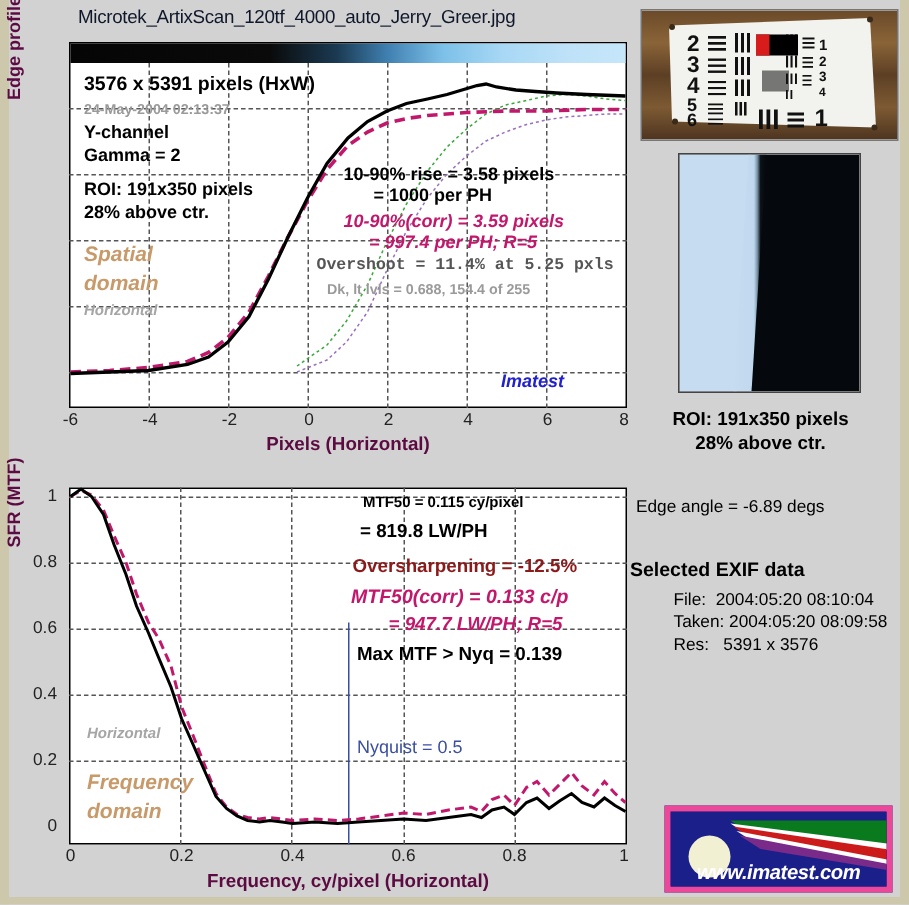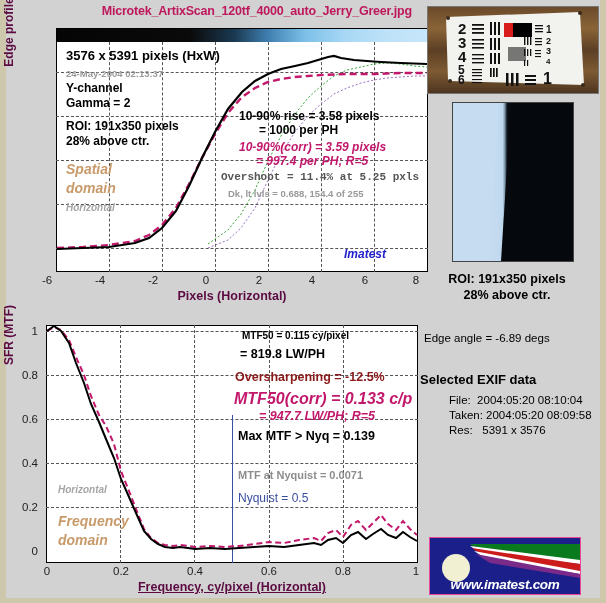--- a/index.html
+++ b/index.html
@@ -10,26 +10,26 @@
     position:relative;
   }
   .edge-strip{position:absolute;top:0;bottom:0;width:6px;background:#cdc7ab;}
   .edge-strip.left{left:0;}
   .edge-strip.right{right:0;background:#cdc7ab;}
   .edge-strip.bottom{left:0;right:0;top:auto;bottom:0;height:5px;width:auto;background:#cdc7ab;}
 
   
   #title{
     position:absolute;left:52px;top:4px;width:360px;
-    text-align:right;font-size:12.5px;font-weight:bold;color:#be185d;
+    text-align:left;font-size:12.5px;font-weight:normal;color:#0f172a;
     letter-spacing:-0.2px;
   }
 
   
-  #upper-plot{position:absolute;left:56px;top:28px;width:372px;height:244px;}
+  #upper-plot{position:absolute;left:46px;top:28px;width:372px;height:244px;}
   #upper-frame{position:absolute;inset:0;background:#fff;border:1px solid #000;box-sizing:border-box;}
   .gradbar{
     position:absolute;left:1px;top:1px;width:370px;height:13px;
     background:linear-gradient(to right,#050505 0%,#0a0a0a 36%,#1b3a52 48%,#3f7fb0 57%,#7cc0e8 67%,#a8d8f5 78%,#bfe2f8 90%,#c6e6fa 100%);
   }
   .gridv,.gridh{position:absolute;pointer-events:none;}
   .gridv{top:14px;bottom:0;border-left:1px dashed #555;}
   .gridh{left:0;right:0;border-top:1px dashed #555;}
 
   .ann{position:absolute;white-space:nowrap;}
@@ -60,33 +60,33 @@
   .gridv2{position:absolute;top:0;bottom:0;border-left:1px dashed #555;}
   .gridh2{position:absolute;left:0;right:0;border-top:1px dashed #555;}
   .nyq-line{position:absolute;top:0;bottom:0;border-left:1.5px solid #3b4fa0;}
   #ylab-lower{
     position:absolute;left:2px;top:395px;width:120px;
     transform:rotate(-90deg);transform-origin:left top;
     font-size:12px;font-weight:bold;color:#5b0b41;text-align:center;
   }
   #xlab-lower{
     position:absolute;left:46px;top:580px;width:372px;text-align:center;
-    font-size:12.5px;font-weight:bold;color:#5b0b41;text-decoration:underline;
+    font-size:12.5px;font-weight:bold;color:#5b0b41;
   }
   .ytick-l{position:absolute;left:8px;width:30px;text-align:right;font-size:11.5px;color:#222;transform:translateY(-50%);}
   .xtick-l{position:absolute;top:565px;font-size:11.5px;color:#222;transform:translateX(-50%);}
 
   
   #thumb1{position:absolute;left:427px;top:6px;width:172px;height:88px;border:1px solid #777;box-sizing:border-box;overflow:hidden;}
   #thumb2{position:absolute;left:452px;top:102px;width:122px;height:160px;border:1px solid #444;box-sizing:border-box;overflow:hidden;}
   .roi-cap{position:absolute;width:190px;left:412px;text-align:center;font-size:12.5px;font-weight:bold;color:#000;}
   #edge-angle{position:absolute;left:424px;top:332px;font-size:11.5px;color:#000;}
   #exif-head{position:absolute;left:420px;top:372px;font-size:13px;font-weight:bold;color:#000;}
   .exif-row{position:absolute;left:420px;font-size:11.5px;color:#000;white-space:pre;padding-left:29px;}
-  #logo{position:absolute;left:429px;top:537px;width:152px;height:58px;border:1px solid #ec4899;box-sizing:border-box;overflow:hidden;background:#1b1f8a;}
+  #logo{position:absolute;left:443px;top:537px;width:152px;height:58px;border:4px solid #ec4899;box-sizing:border-box;overflow:hidden;background:#1b1f8a;}
   #logo-text{position:absolute;left:0;right:0;bottom:2px;text-align:center;font-size:13.5px;font-weight:bold;color:#fff;font-style:italic;letter-spacing:-0.3px;}
 </style>
 </head>
 <body>
 
 <div class="edge-strip left"></div>
 <div class="edge-strip right"></div>
 <div class="edge-strip bottom"></div>
 
 <div id="title">Microtek_ArtixScan_120tf_4000_auto_Jerry_Greer.jpg</div>
@@ -180,24 +180,23 @@
   <svg width="372" height="238" style="position:absolute;left:0;top:0;" viewBox="0 0 372 238">
 
     <polyline fill="none" stroke="#c2186c" stroke-width="2" stroke-dasharray="6,3.5" points="1,6 8,2 15,5 23,15 30,32 38,50 45,71 53,90 60,101 68,119 75,146 83,166 90,184 98,204 105,213 112,218 119,220 127,221 134,220 142,221 149,222 164,221 179,222 193,221 208,219 223,217 238,218 253,215 268,213 275,216 282,208 290,205 297,212 305,200 312,196 320,205 327,198 335,190 342,199 350,205 357,196 364,204 371,210"></polyline>
 
     <polyline fill="none" stroke="#000" stroke-width="2" points="1,6 8,1 15,6 23,18 30,38 38,58 45,79 53,97 60,114 68,133 75,154 83,172 90,188 98,206 105,214 112,219 119,222 127,223 134,222 142,223 149,224 164,223 179,224 193,223 208,222 223,221 238,222 253,220 268,218 275,220 282,215 290,213 297,218 305,210 312,207 320,214 327,209 335,204 342,210 350,213 357,207 364,212 371,216"></polyline>
   </svg>
 
   <div class="ann k-black" style="left:151px;top:5px;font-size:10px;padding-left:45px;">MTF50 = 0.115 cy/pixel</div>
   <div class="ann k-black" style="left:194px;top:22px;font-size:12.5px;">= 819.8 LW/PH</div>
   <div class="ann" style="left:189px;top:45px;color:#8b1a1a;font-weight:bold;font-size:12.5px;">Oversharpening = -12.5%</div>
-  <div class="ann k-mag" style="left:188px;top:65px;font-size:16px;">MTF50(corr) = 0.133 c/p</div>
+  <div class="ann k-mag" style="left:188px;top:65px;font-size:13px;">MTF50(corr) = 0.133 c/p</div>
   <div class="ann k-mag" style="left:213px;top:84px;font-size:12.5px;">= 947.7 LW/PH;  R=5</div>
   <div class="ann k-black" style="left:192px;top:104px;font-size:12.5px;">Max MTF &gt; Nyq = 0.139</div>
-  <div class="ann k-gray" style="left:192px;top:144px;">MTF at Nyquist = 0.0071</div>
   <div class="ann k-blue" style="left:192px;top:166px;">Nyquist = 0.5</div>
 
   <div class="ann k-gr-it" style="left:12px;top:159px;">Horizontal</div>
   <div class="ann k-tan" style="left:12px;top:188px;">Frequency</div>
   <div class="ann k-tan" style="left:12px;top:207px;">domain</div>
 </div>
 
 <div class="xtick-l" style="left:47px;">0</div>
 <div class="xtick-l" style="left:121px;">0.2</div>
 <div class="xtick-l" style="left:195px;">0.4</div>

